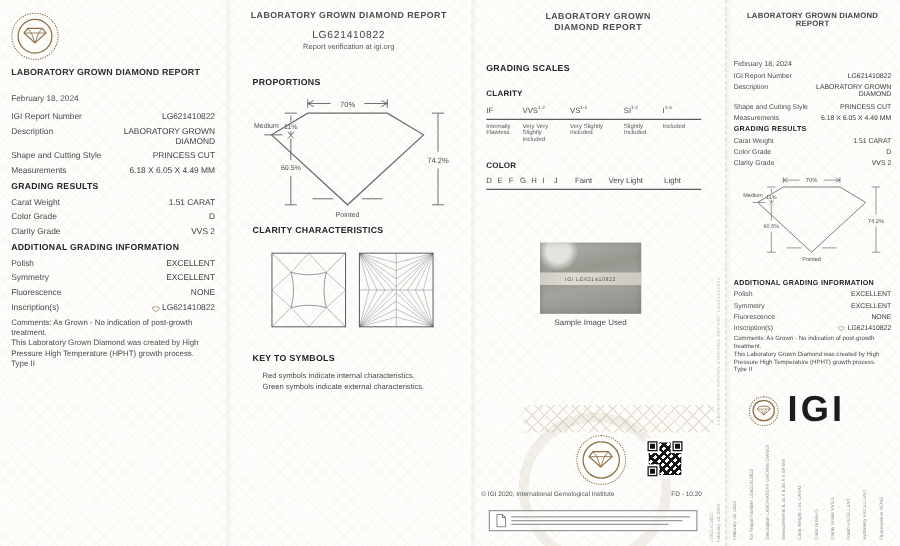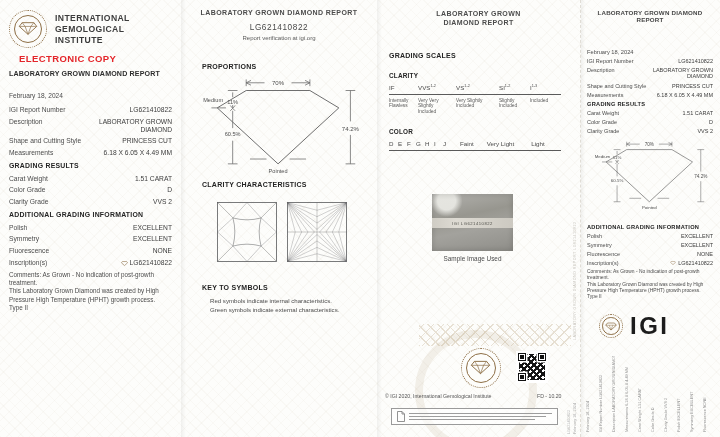--- a/index.html
+++ b/index.html
@@ -107,21 +107,21 @@
   .p4-date { margin-top:26px; font-size:5.7px; }
   .p4 .rows { margin-top:3px; }
   .p4 .row { font-size:5.5px; margin-bottom:2.8px; }
   .p4 .row .val { max-width:62px; }
   .p4 .sec-head { font-size:5.7px; margin:3px 0 3px; }
   .p4 .prop-svg-sm { display:block; width:118px; margin:6px auto 0; }
   .p4 .add-head { margin-top:12px; }
   .p4 .comments { margin-top:2px; font-size:4.9px; line-height:1.26; }
   .p4-logo { display:flex; align-items:center; gap:7px; margin:14px 0 0 12px; }
   .seal-sm { width:24px; height:24px; }
-  .p4-igi { font-size:24px; font-weight:700; color:#1c1c1c; letter-spacing:2.5px; line-height:1; }
+  .p4-igi { font-size:29px; font-weight:700; color:#1c1c1c; letter-spacing:2.5px; line-height:1; }
   .stub .vtext { top:356px; height:76px; }
 
   svg text { font-family:"Liberation Sans", sans-serif; fill:#4f4f4f; }
 </style>
 </head>
 <body>
 
 <div class="sheet">
 
   <div class="p1">
@@ -129,27 +129,21 @@
       <div class="seal seal-lg">
         <div class="inner">
           <svg width="20" height="15" viewBox="0 0 24 17">
               <g fill="none" stroke="currentColor" stroke-width="1.1">
                 <path d="M5,1.5 H19 L22.5,6 L12,15.5 L1.5,6 Z"></path>
                 <path stroke-width="0.8" d="M1.5,6 H22.5 M5,1.5 L8.5,6 M19,1.5 L15.5,6 M8.5,6 L12,15.5 L15.5,6"></path>
               </g>
             </svg>
         </div>
       </div>
-      <div class="inst">
-        <div>INTERNATIONAL</div>
-        <div>GEMOLOGICAL</div>
-        <div>INSTITUTE</div>
-      </div>
-    </div>
-    <div class="ecopy">ELECTRONIC COPY</div>
+    </div>
     <div class="p1-title">LABORATORY GROWN DIAMOND REPORT</div>
     <div class="p1-date">February 18, 2024</div>
 
     <div class="rows">
       <div class="row">
         <span class="lab">IGI Report Number</span>
         <span class="val">LG621410822</span>
       </div>
       <div class="row">
         <span class="lab">Description</span>

